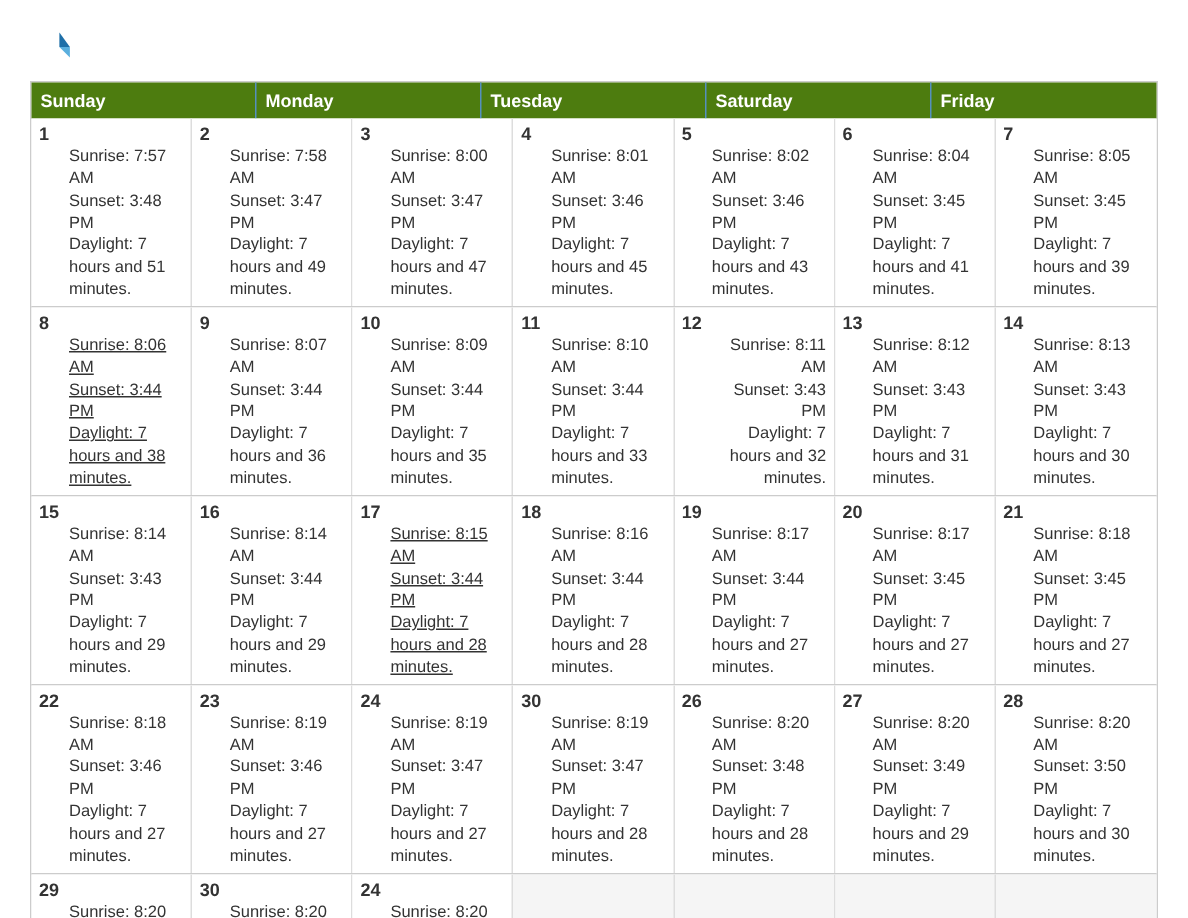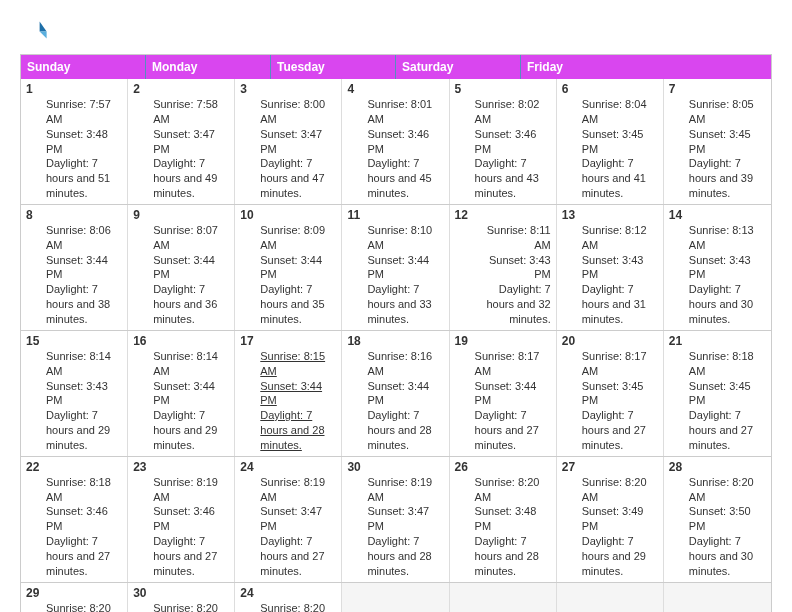--- a/index.html
+++ b/index.html
@@ -55,22 +55,22 @@
       color: #555;
     }
     .calendar {
       flex: 1;
       display: flex;
       flex-direction: column;
       border: 1px solid #ccc;
     }
     .cal-header-row {
       display: grid;
-      grid-template-columns: repeat(6, 1fr);
-      background: #d946ef;
+      grid-template-columns: repeat(5, 1fr);
+      background: #4d7c0f;
     }
     .cal-header-cell {
       color: #fff;
       font-weight: bold;
       font-size: 12px;
       padding: 5px 6px;
       text-align: left;
       border-right: 1px solid #5590bf;
     }
     .cal-header-cell:last-child { border-right: none; }
@@ -180,21 +180,21 @@
           <div class="cal-cell">
             <span class="day-num">7</span>
             <div class="info" style="white-space: pre-line;">Sunrise: 8:05 AM
 Sunset: 3:45 PM
 Daylight: 7 hours and 39 minutes.</div>
           </div>
         </div>
         <div class="cal-row">
           <div class="cal-cell">
             <span class="day-num">8</span>
-            <div class="info" style="white-space: pre-line;">Sunrise: 8:06 AM
+            <div class="info" style="white-space: pre-line; text-decoration: underline;">Sunrise: 8:06 AM
 Sunset: 3:44 PM
 Daylight: 7 hours and 38 minutes.</div>
           </div>
           <div class="cal-cell">
             <span class="day-num">9</span>
             <div class="info" style="white-space: pre-line;">Sunrise: 8:07 AM
 Sunset: 3:44 PM
 Daylight: 7 hours and 36 minutes.</div>
           </div>
           <div class="cal-cell">

